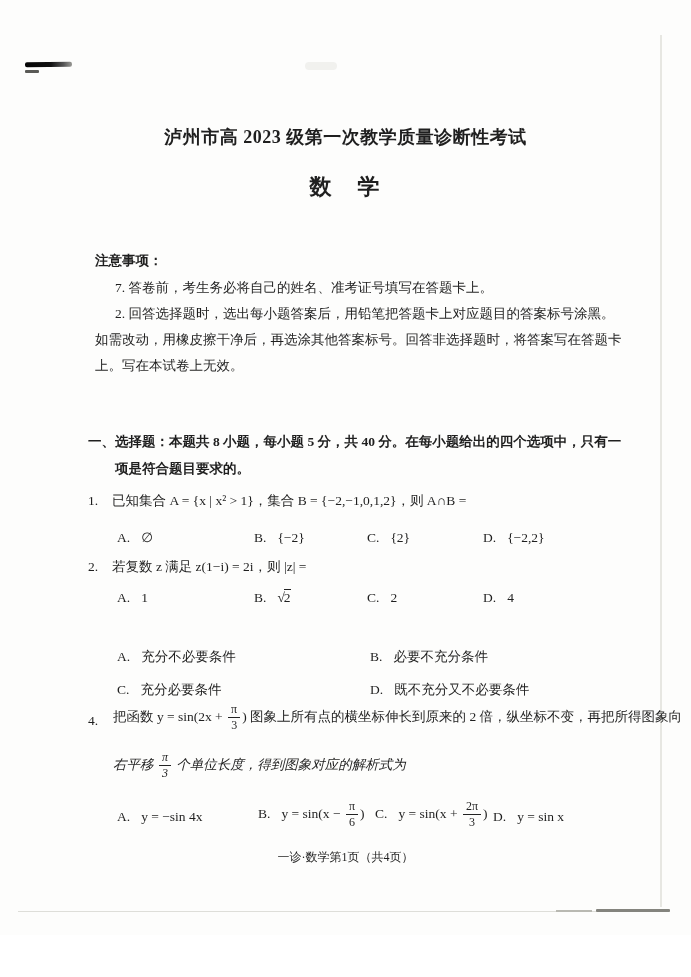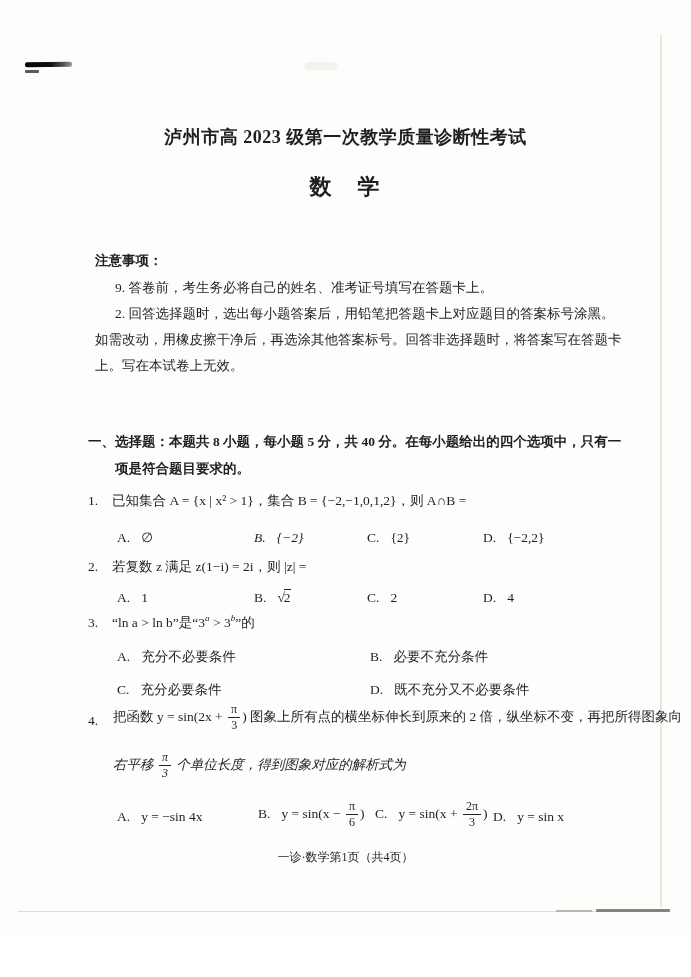--- a/index.html
+++ b/index.html
@@ -64,49 +64,46 @@
   <div class="abs edge-v"></div>
   <div class="abs edge-h"></div>
   <div class="abs edge-h-mid"></div>
   <div class="abs edge-h-dark"></div>
 
   <div class="abs title">泸州市高 2023 级第一次教学质量诊断性考试</div>
   <div class="abs subject">数　学</div>
 
   <div class="abs notes-heading">注意事项：</div>
   <div class="abs notes-body">
-    <p>9. 答卷前，考生务必将自己的姓名、准考证号填写在答题卡上。</p>
+    <p>7. 答卷前，考生务必将自己的姓名、准考证号填写在答题卡上。</p>
     <p>2. 回答选择题时，选出每小题答案后，用铅笔把答题卡上对应题目的答案标号涂黑。如需改动，用橡皮擦干净后，再选涂其他答案标号。回答非选择题时，将答案写在答题卡上。写在本试卷上无效。</p>
   </div>
 
   <div class="abs sec-heading">一、选择题：本题共 8 小题，每小题 5 分，共 40 分。在每小题给出的四个选项中，只有一项是符合题目要求的。</div>
 
   <div class="abs stem" style="top:492px;">
     <span class="qnum">1.</span><span>已知集合 A = {x | x² &gt; 1}，集合 B = {−2,−1,0,1,2}，则 A∩B =</span>
   </div>
   <div class="abs optrow" style="top:527px;">
     <span class="opt" style="left:29px;"><span class="ol">A.</span><span>∅</span></span>
-    <span class="opt" style="left:166px;font-style:italic;"><span class="ol">B.</span><span>{−2}</span></span>
+    <span class="opt" style="left:166px;"><span class="ol">B.</span><span>{−2}</span></span>
     <span class="opt" style="left:279px;"><span class="ol">C.</span><span>{2}</span></span>
     <span class="opt" style="left:395px;"><span class="ol">D.</span><span>{−2,2}</span></span>
   </div>
 
   <div class="abs stem" style="top:558px;">
     <span class="qnum">2.</span><span>若复数 z 满足 z(1−i) = 2i，则 |z| =</span>
   </div>
   <div class="abs optrow" style="top:587px;">
     <span class="opt" style="left:29px;"><span class="ol">A.</span><span>1</span></span>
     <span class="opt" style="left:166px;"><span class="ol">B.</span><span class="sqrt-sym">√</span><span class="radicand">2</span></span>
     <span class="opt" style="left:279px;"><span class="ol">C.</span><span>2</span></span>
     <span class="opt" style="left:395px;"><span class="ol">D.</span><span>4</span></span>
   </div>
 
-  <div class="abs stem" style="top:613px;">
-    <span class="qnum">3.</span><span>“ln a &gt; ln b”是“3</span><sup class="msup">a</sup><span> &gt; 3</span><sup class="msup">b</sup><span>”的</span>
-  </div>
   <div class="abs optrow" style="top:679px;">
     <span class="opt" style="left:29px;"><span class="ol">C.</span><span>充分必要条件</span></span>
     <span class="opt" style="left:282px;"><span class="ol">D.</span><span>既不充分又不必要条件</span></span>
   </div>
   <div class="abs optrow" style="top:646px;">
     <span class="opt" style="left:29px;"><span class="ol">A.</span><span>充分不必要条件</span></span>
     <span class="opt" style="left:282px;"><span class="ol">B.</span><span>必要不充分条件</span></span>
   </div>
 
   <div class="abs q4line" style="top:703px;">

